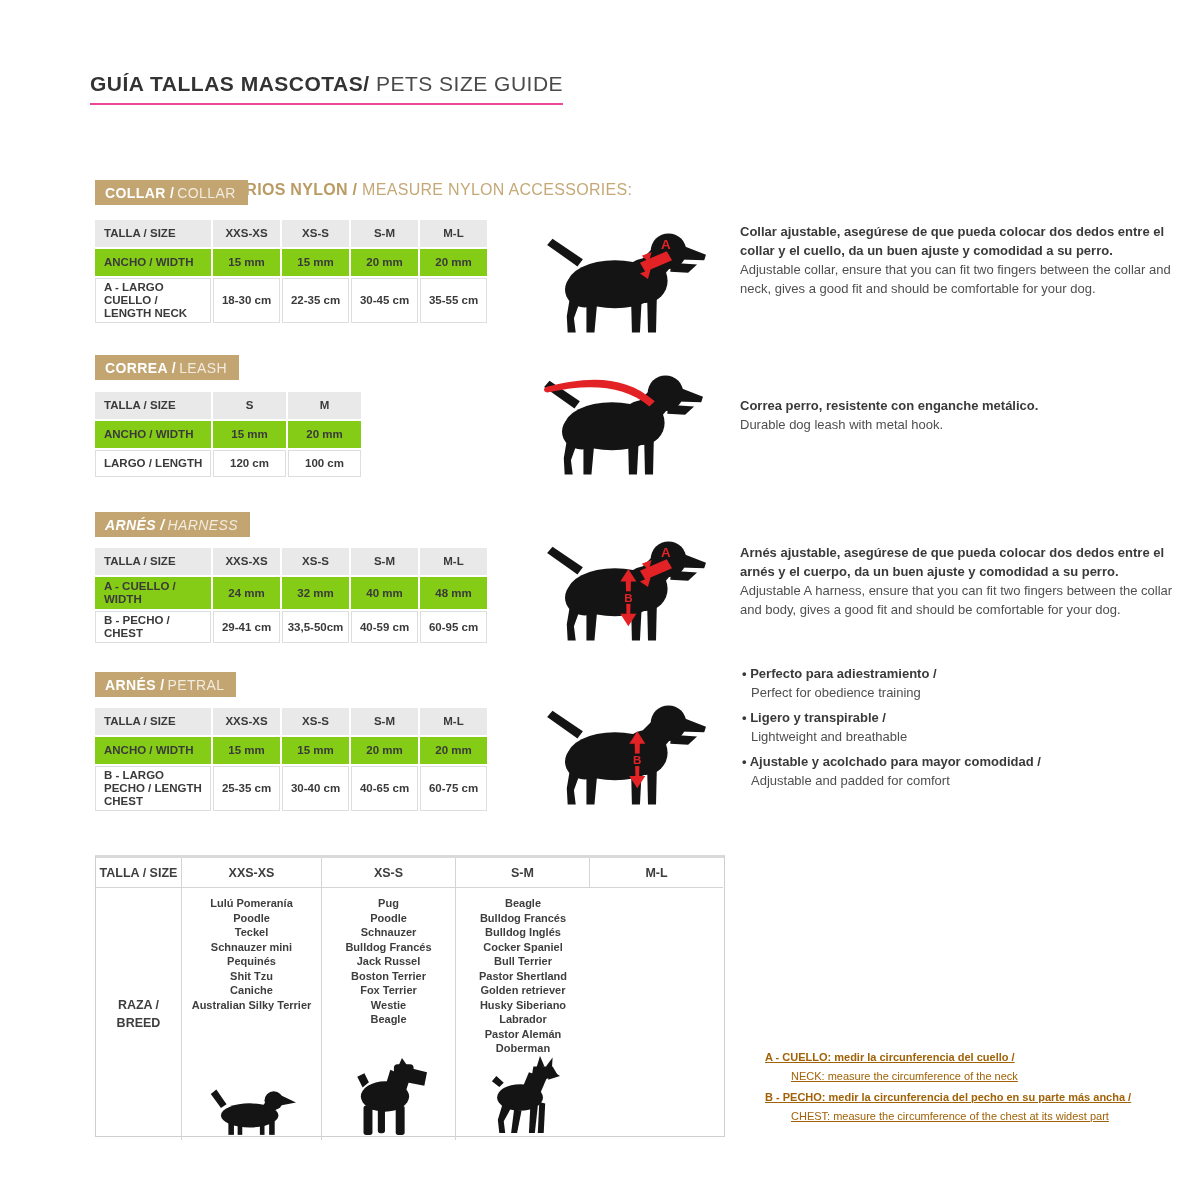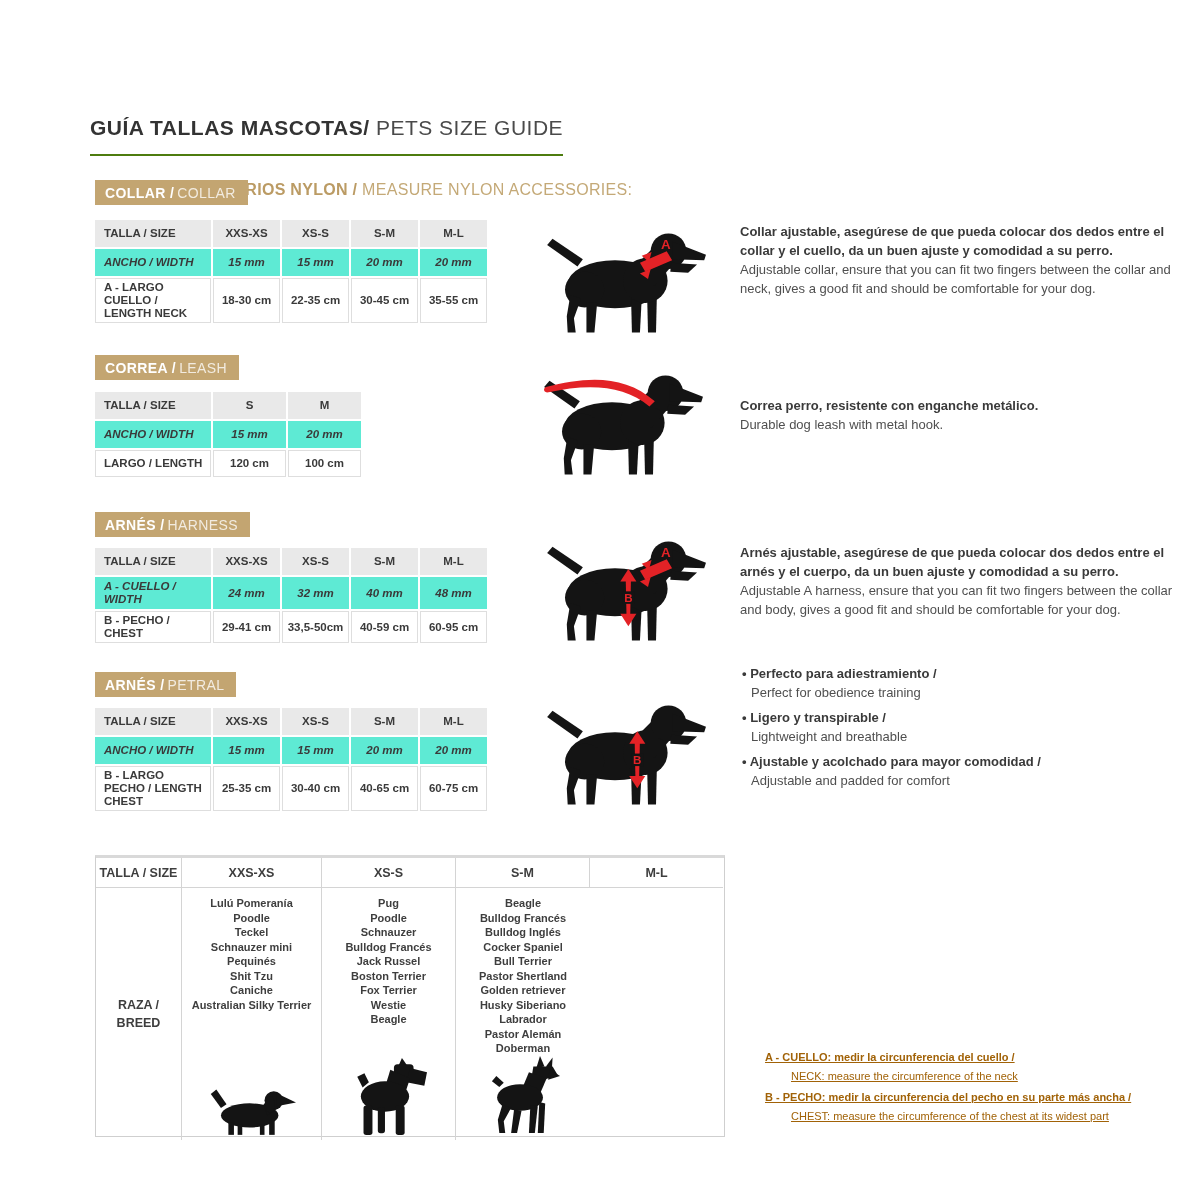--- a/index.html
+++ b/index.html
@@ -5,21 +5,21 @@
   * { margin:0; padding:0; box-sizing:border-box; }
   html,body { background:#fff; }
   body {
     width:1200px; height:1200px; position:relative; overflow:hidden;
     font-family:"Liberation Sans", sans-serif; color:#3e3e3e;
   }
   .abs { position:absolute; }
 
   
   .title { font-size:21px; letter-spacing:.5px; display:inline-block;
-           border-bottom:2px solid #4d7c0f; padding-bottom:14px; white-space:nowrap;margin-top:44px;}
+           border-bottom:2px solid #ec4899; padding-bottom:7px; white-space:nowrap;}
   .title .es { font-weight:700; color:#333; }
   .title .en { font-weight:400; color:#4a4a4a; }
 
   .subtitle { font-size:16px; letter-spacing:.3px; white-space:nowrap; }
   .subtitle .es { font-weight:700; color:#bb9b64; }
   .subtitle .en { font-weight:400; color:#c4a977; }
 
   
   .badge { display:inline-block; background:#c3a571; padding:5px 12px 4px 10px;
            font-size:14px; letter-spacing:.4px; white-space:nowrap; }
@@ -27,21 +27,21 @@
   .badge .en { color:rgba(255,255,255,.78); font-weight:400; margin-left:3px;text-align:center; }
 
   
   .tbl { display:grid; gap:2px; background:#fff; font-size:11.5px; font-weight:700; color:#3a3a3a; }
   .tbl-4 { grid-template-columns:116px repeat(4, 67px); }
   .tbl-2 { grid-template-columns:116px repeat(2, 73px); }
   .cell { display:flex; align-items:center; justify-content:center; text-align:center;
           min-height:27px; padding:3px 2px; line-height:13px; }
   .lbl  { justify-content:flex-start; text-align:left; padding-left:9px; padding-right:4px; }
   .r-head { background:#e9e9e9; }
-  .r-mid  { background:#5eead4;font-style:italic; }
+  .r-mid  { background:#84cc16; }
   .r-plain{ background:#fff; box-shadow:inset 0 0 0 1px #dedede; }
 
   
   .desc { width:434px; font-size:13px; line-height:19px; color:#4f4f4f; }
   .desc .es { font-weight:700; color:#3a3a3a; }
   .bullets { font-size:13px; line-height:19px; color:#4f4f4f; }
   .bullet { margin-bottom:6px; }
   .b-es { font-weight:700; color:#3a3a3a; }
   .b-es::before { content:"• "; }
   .b-en { margin-left:9px; }
@@ -222,21 +222,21 @@
 <svg class="abs sil" style="left:535px; top:362px;" width="170" height="116" viewBox="0 0 190 130">
   <use href="#dog-shape"></use>
   <path class="redmark" d="M134,44 C 100,14 58,16 12,28 C 8,30 10,35 15,34 C 60,24 100,26 128,50 Z"></path>
 </svg>
 
 <div class="abs desc" style="left:740px; top:396px;">
   <span class="es">Correa perro, resistente con enganche metálico.</span><br>
   <span class="en">Durable dog leash with metal hook.</span>
 </div>
 
-<div class="abs badge" style="left:95px; top:512px;">
+<div class="abs badge" style="left:95px; top:512px;font-style:italic;">
   <span class="es">ARNÉS /</span><span class="en">HARNESS</span>
 </div>
 
 <div class="abs tbl tbl-4" style="left:95px; top:548px;">
   <div class="cell lbl r-head">TALLA / SIZE</div>
   <div class="cell r-head">XXS-XS</div>
   <div class="cell r-head">XS-S</div>
   <div class="cell r-head">S-M</div>
   <div class="cell r-head">M-L</div>
   <div class="cell lbl r-mid">A - CUELLO / WIDTH</div>

